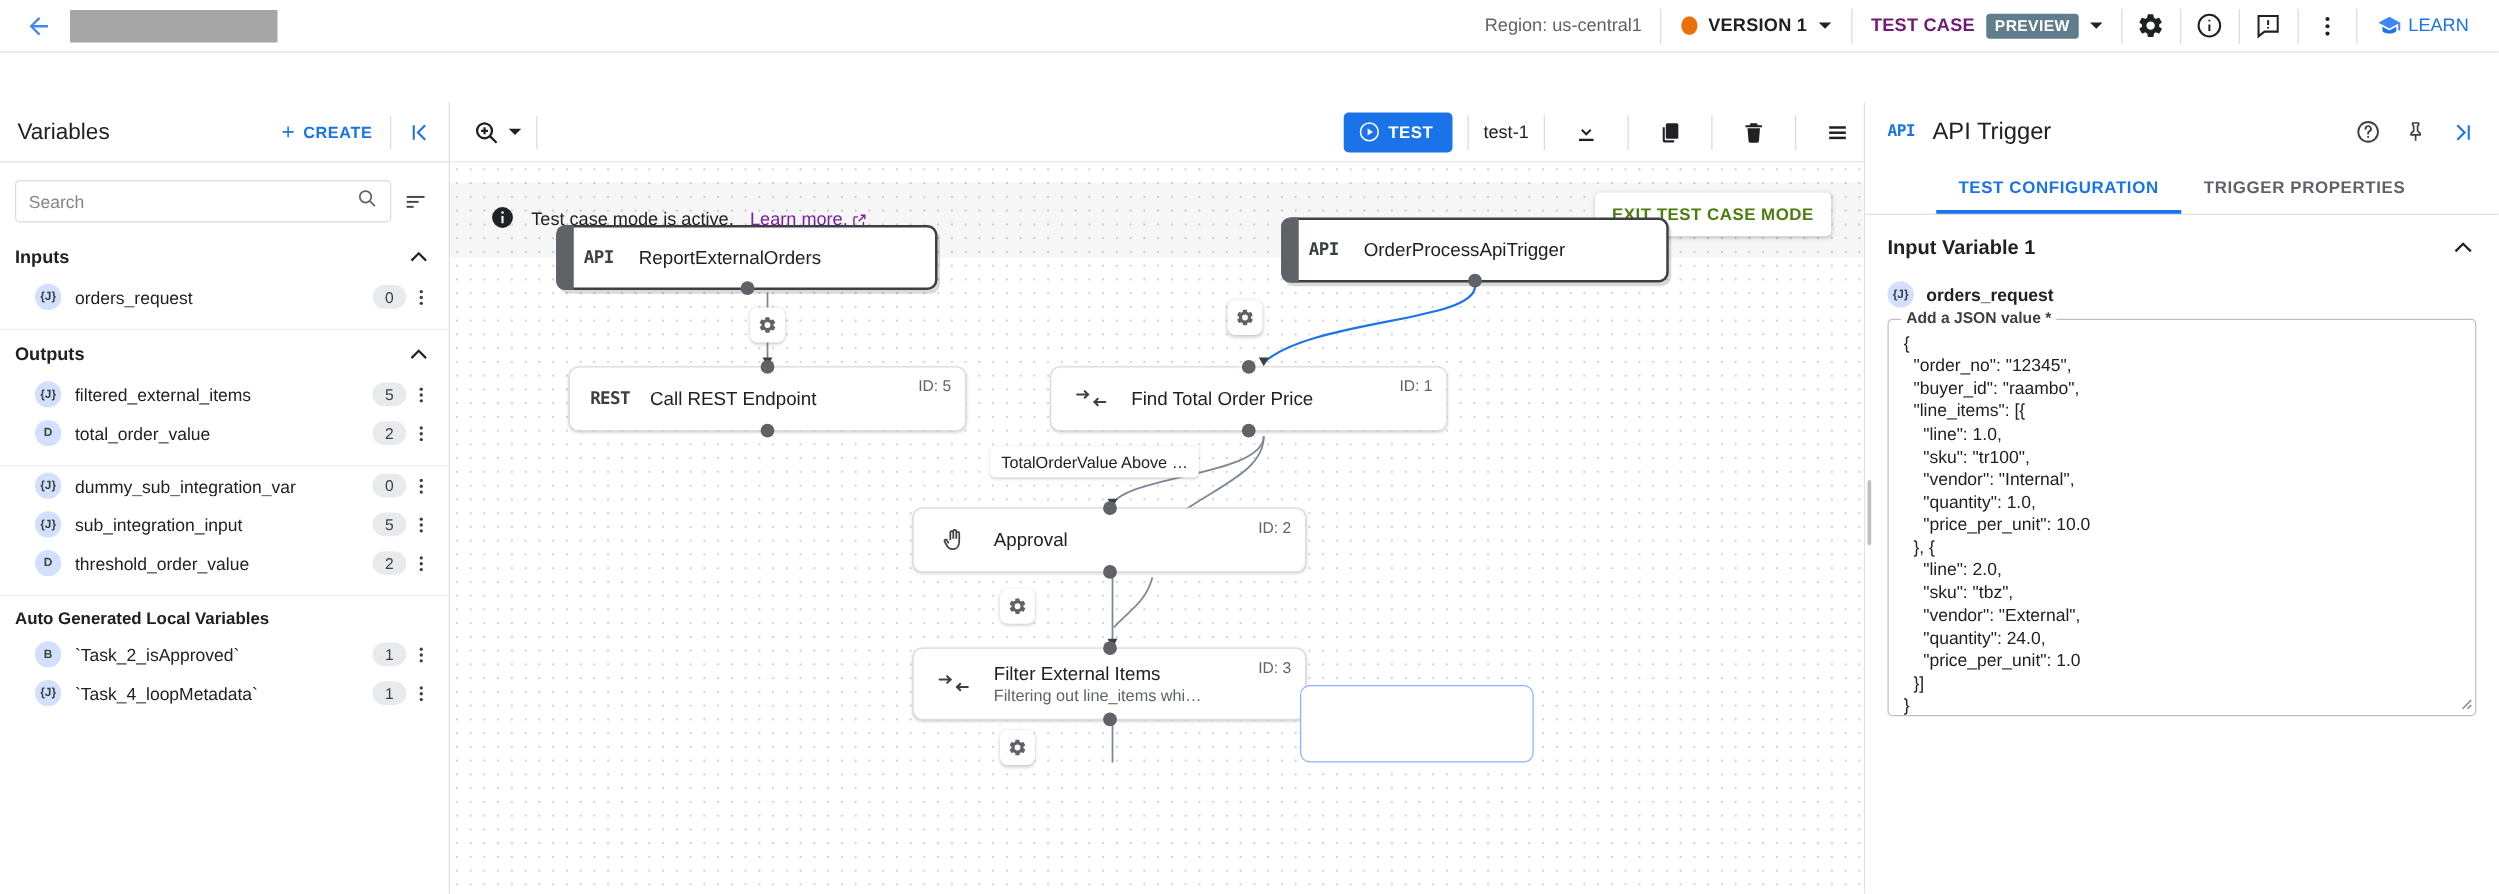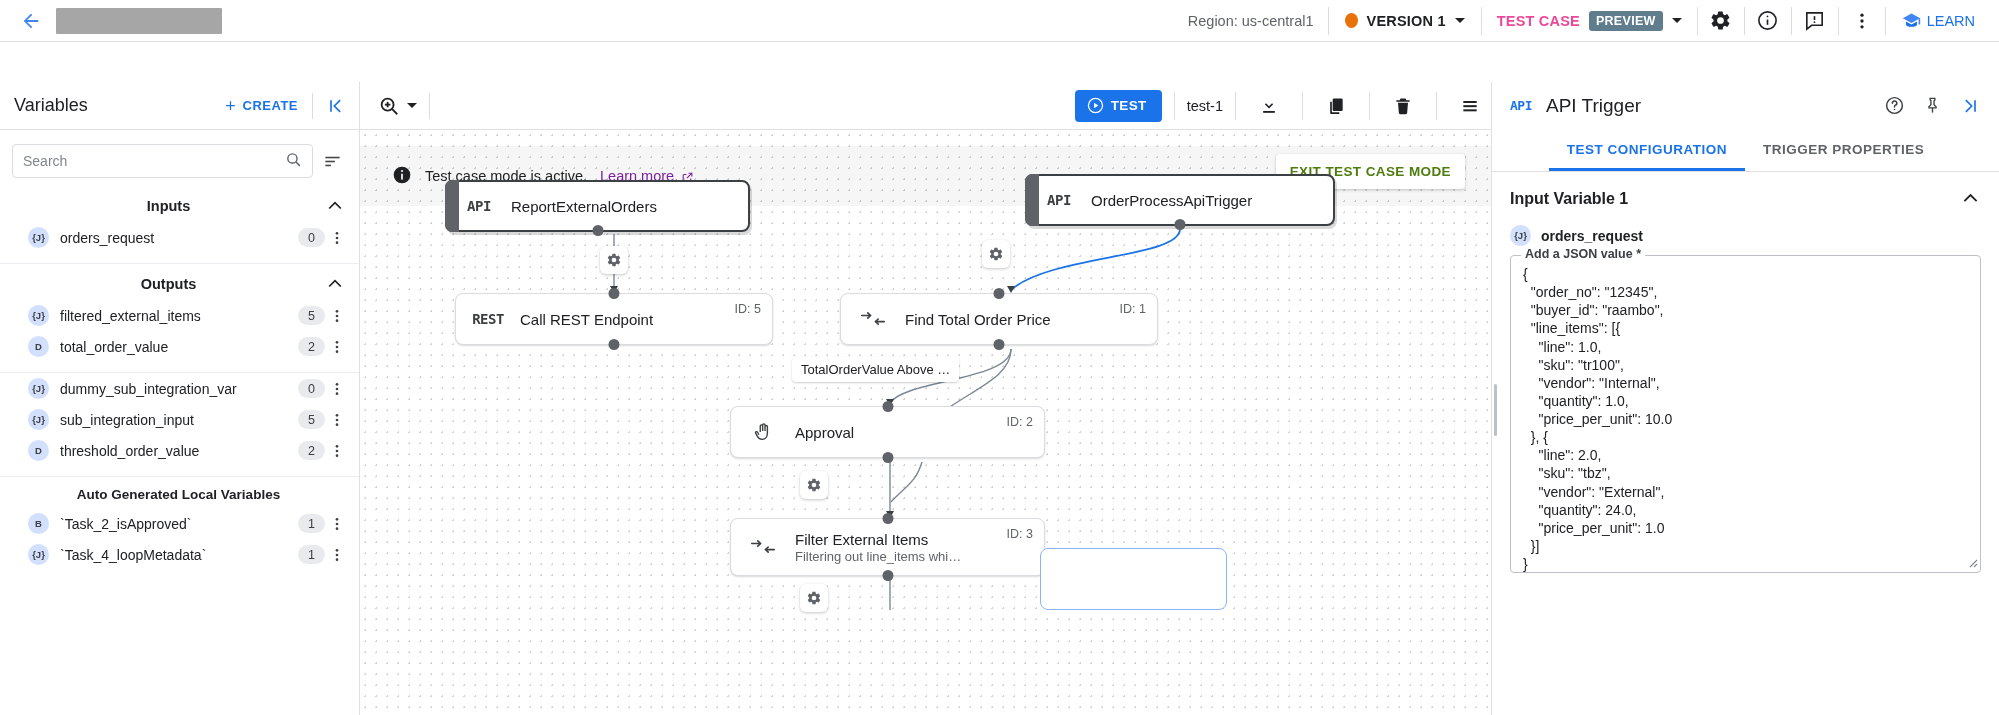--- a/index.html
+++ b/index.html
@@ -30,21 +30,21 @@
   .topbar-spacer { flex: 1; }
   .region-label { font-size: 14.5px; color: #5f6368; white-space: nowrap; padding: 0 14px; }
   .vdiv { width: 1px; height: 28px; background: #dadce0; flex: none; }
   .version-chip {
     display: flex; align-items: center; gap: 9px; padding: 0 16px; cursor: pointer; white-space: nowrap;
   }
   .version-dot { width: 13px; height: 15px; border-radius: 50%; background: #e8710a; flex: none; }
   .version-text { font-size: 14.5px; font-weight: 700; color: #202124; letter-spacing: .2px; }
   .caret { width: 0; height: 0; border-left: 5px solid transparent; border-right: 5px solid transparent; border-top: 5px solid #202124; }
   .testcase-chip { display: flex; align-items: center; gap: 9px; padding: 0 15px; cursor: pointer; white-space: nowrap; }
-  .testcase-text { font-size: 14.5px; font-weight: 700; color: #ec4899; letter-spacing: .2px; }
+  .testcase-text { font-size: 14.5px; font-weight: 700; color: #701a75; letter-spacing: .2px; }
   .preview-badge {
     background: #5f7d8c; color: #fff; font-size: 12.5px; font-weight: 700;
     padding: 3px 7px; border-radius: 3px; letter-spacing: .3px;
   }
   .icon-btn {
     width: 46px; height: 42px; display: flex; align-items: center; justify-content: center;
     cursor: pointer; color: #202124; flex: none;
   }
   .learn-btn {
     display: flex; align-items: center; gap: 6px; padding: 0 14px 0 16px;
@@ -67,21 +67,21 @@
     flex: 1; height: 34px; border: 1px solid #dadce0; border-radius: 4px;
     display: flex; align-items: center; padding: 0 10px; gap: 8px; background: #fff;
   }
   .search-box input { border: none; outline: none; flex: 1; font-size: 14px; color: #202124; font-family: inherit; background: transparent; }
   .search-box input::placeholder { color: #80868b; }
   .sort-icon { width: 30px; display: flex; align-items: center; justify-content: center; color: #444746; cursor: pointer; }
 
   .var-section { border-bottom: 1px solid #eceff1; padding-bottom: 10px; }
   .var-section:last-child { border-bottom: none; }
   .sec-head { display: flex; align-items: center; padding: 10px 14px 6px 12px; }
-  .sec-title { font-size: 14.5px; font-weight: 700; color: #202124; flex: 1; text-align: center; }
+  .sec-title { font-size: 14.5px; font-weight: 700; color: #202124; flex: 1; }
   .sec-title.sub { font-size: 13.5px; }
   .chev { color: #202124; cursor: pointer; display: flex; align-items: center; }
   .var-row { display: flex; align-items: center; height: 31px; padding: 0 10px 0 28px; cursor: pointer; }
   .vtype {
     width: 21px; height: 21px; border-radius: 50%; background: #d3e0fd; color: #3c4043;
     font-size: 9.5px; font-weight: 700; display: flex; align-items: center; justify-content: center; flex: none;
     font-family: "Liberation Sans", sans-serif;
   }
   .vname { font-size: 14px; color: #202124; margin-left: 11px; flex: 1; white-space: nowrap; overflow: hidden; text-overflow: ellipsis; }
   .vcount {

